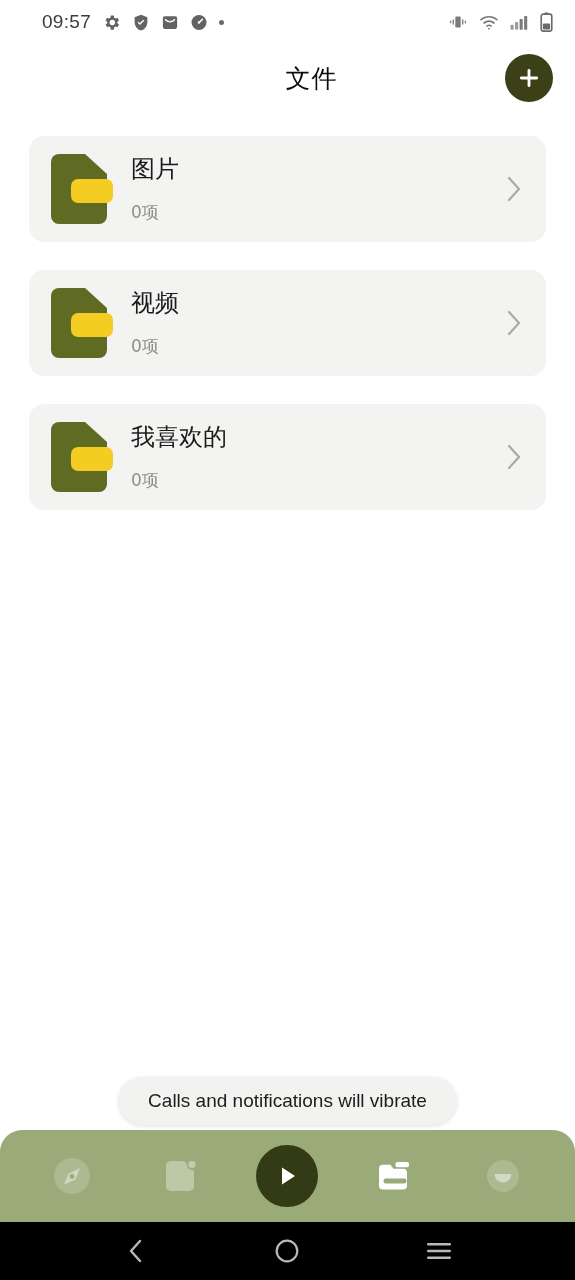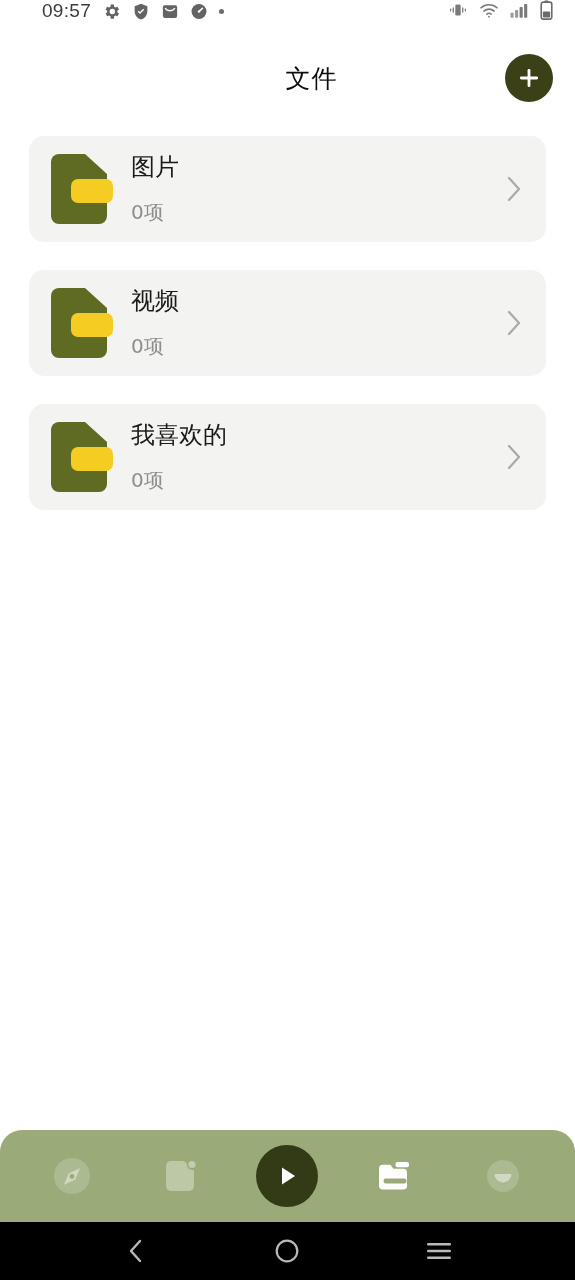--- a/index.html
+++ b/index.html
@@ -12,21 +12,21 @@
   #app {
     position:relative;
     width:575px; height:1280px;
     background:#ffffff;
     display:flex; flex-direction:column;
   }
 
   
   .statusbar {
     height:44px;
-    display:flex; align-items:flex-start;
+    display:flex; align-items:center;
     padding:0 22px 0 42px;
     flex:0 0 auto;
   }
   .sb-left { display:flex; align-items:center; gap:11px; }
   .sb-time {
     font-size:19px; color:#3b3b3b; letter-spacing:.3px;
     font-family:"Liberation Sans",sans-serif;
   }
   .sb-right { margin-left:auto; display:flex; align-items:center; gap:11px; }
   .sb-ico { display:flex; align-items:center; justify-content:center; }
@@ -61,21 +61,21 @@
     margin-bottom:28px;
     cursor:pointer;
   }
   .folder-icon { width:68px; height:74px; flex:0 0 auto; position:relative; margin-right:16px; }
   .folder-meta { display:flex; flex-direction:column; justify-content:center; gap:18px; }
   .folder-name {
     font-size:24px; color:#1a1a1a; line-height:1.15;
     font-family:"DejaVu Sans","Liberation Sans",sans-serif;
   }
   .folder-count {
-    font-size:20px; color:#8d8f8b; line-height:1.2;
+    font-size:17px; color:#8d8f8b; line-height:1.2;
     font-family:"DejaVu Sans","Liberation Sans",sans-serif;
   }
   .chev { margin-left:auto; display:flex; align-items:center; }
 
   
   .toast {
     position:absolute; left:50%; transform:translateX(-50%);
     bottom:155px;
     background:#f2f3f0; border-radius:26px;
     padding:13px 30px;
@@ -247,20 +247,23 @@
       </span>
       <span class="chev">
         <svg width="20" height="32" viewBox="0 0 20 32" fill="none" stroke="#a8aaa6" stroke-width="2.2" stroke-linecap="round" stroke-linejoin="round">
           <path d="M5 5l10 11L5 27"></path>
         </svg>
       </span>
     </div>
 
   </div>
 
+  <div class="toast">
+    <span class="toast-text">Calls and notifications will vibrate</span>
+  </div>
 
   <div class="dock">
     <button class="dock-btn">
       <svg width="44" height="44" viewBox="0 0 44 44">
         <circle cx="22" cy="22" r="18" fill="#ffffff" fill-opacity="0.18"></circle>
         <path d="M30 14L18.6 19.4 14 30.8 25.4 25.4z" fill="#ffffff" fill-opacity="0.42"></path>
         <circle cx="22" cy="22.4" r="2.4" fill="#9aab79"></circle>
       </svg>
     </button>
 

